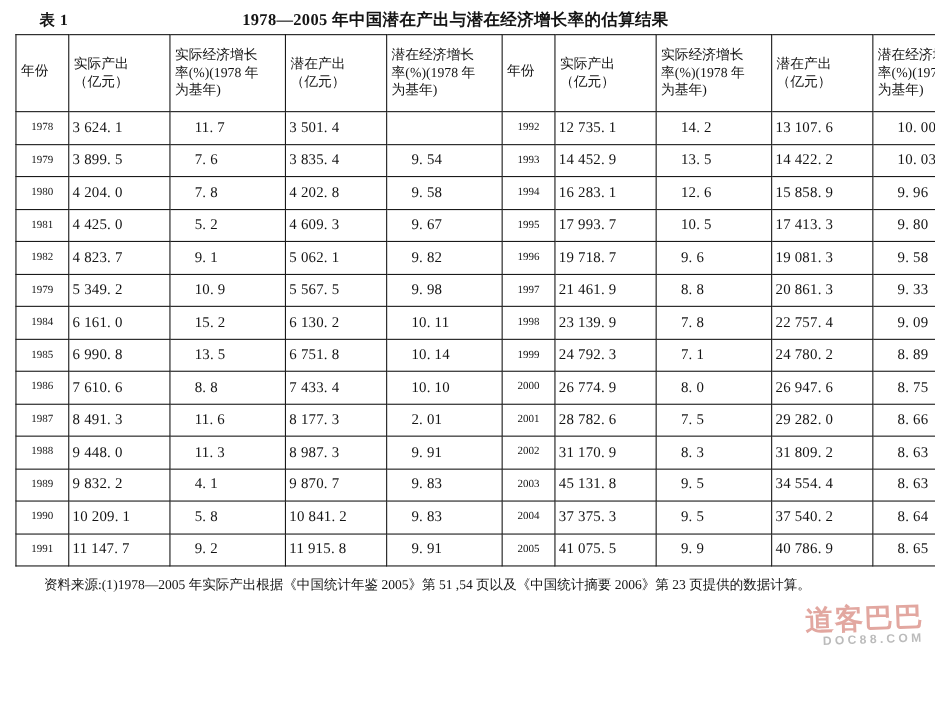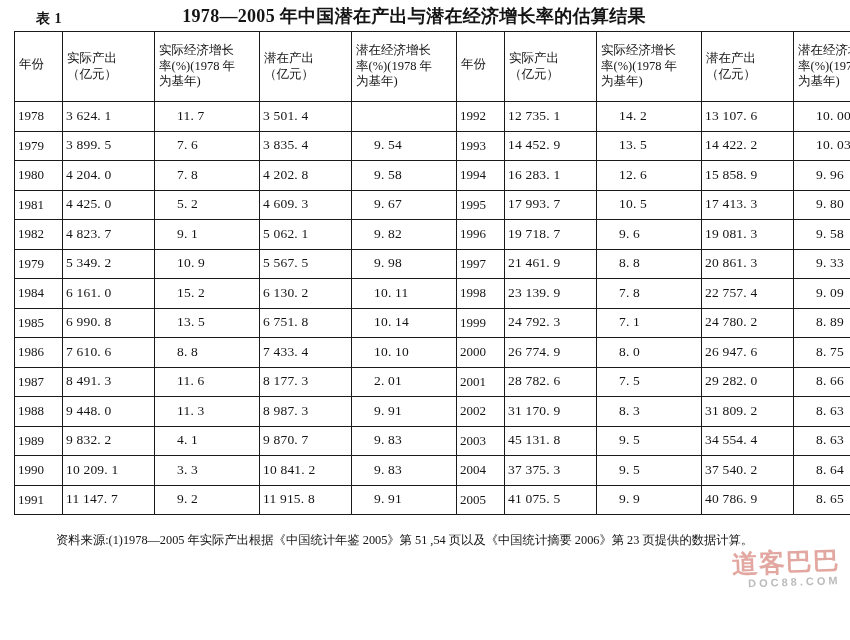--- a/index.html
+++ b/index.html
@@ -32,21 +32,21 @@
   .caption-label {
     font-size: 14px;
     font-weight: bold;
     padding-left: 22px;
     white-space: nowrap;
     letter-spacing: 0.5px;
   }
   .caption-title {
     flex: 1;
     text-align: center;
-    font-size: 18px;
+    font-size: 15px;
     font-weight: bold;
     letter-spacing: 0.3px;
     padding-right: 70px;
   }
   table.data {
     border-collapse: collapse;
     width: 822px;
     table-layout: fixed;
     font-size: 13px;
   }
@@ -63,43 +63,43 @@
     text-align: left;
     padding: 3px 4px;
   }
   th.year-head {
     text-align: center;
     vertical-align: bottom;
     padding-bottom: 6px !important;
     font-size: 13px;
   }
   td.year-cell {
-    text-align: left;
-    font-size: 13px;
+    text-align: center;
+    font-size: 10px;
   }
   td.num {
     text-align: left;
     padding-left: 10px;
     font-size: 13.5px;
     letter-spacing: 0.2px;
   }
   td.num.pct {
     padding-left: 22px;
   }
   tbody tr {
     height: 29.5px;
   }
   .notes {
     margin-top: 7px;
     font-size: 12.3px;
     line-height: 1.55;
     padding-left: 4px;
   }
   .notes p {
-    margin: 16px;
+    margin: 0;
     text-indent: 0;
   }
   .notes p.n1 { text-indent: 22px; }
   .notes p.n2 { text-indent: 22px; }
   .watermark {
     position: absolute;
     right: 10px;
     bottom: 52px;
     font-family: "Liberation Sans", sans-serif;
     font-weight: bold;
@@ -326,21 +326,21 @@
         <td class="num pct">9. 83</td>
         <td class="year-cell">2003</td>
         <td class="num">45 131. 8</td>
         <td class="num pct">9. 5</td>
         <td class="num">34 554. 4</td>
         <td class="num pct">8. 63</td>
       </tr>
       <tr>
         <td class="year-cell">1990</td>
         <td class="num">10 209. 1</td>
-        <td class="num pct">3. 3</td>
+        <td class="num pct">5. 8</td>
         <td class="num">10 841. 2</td>
         <td class="num pct">9. 83</td>
         <td class="year-cell">2004</td>
         <td class="num">37 375. 3</td>
         <td class="num pct">9. 5</td>
         <td class="num">37 540. 2</td>
         <td class="num pct">8. 64</td>
       </tr>
       <tr>
         <td class="year-cell">1991</td>

